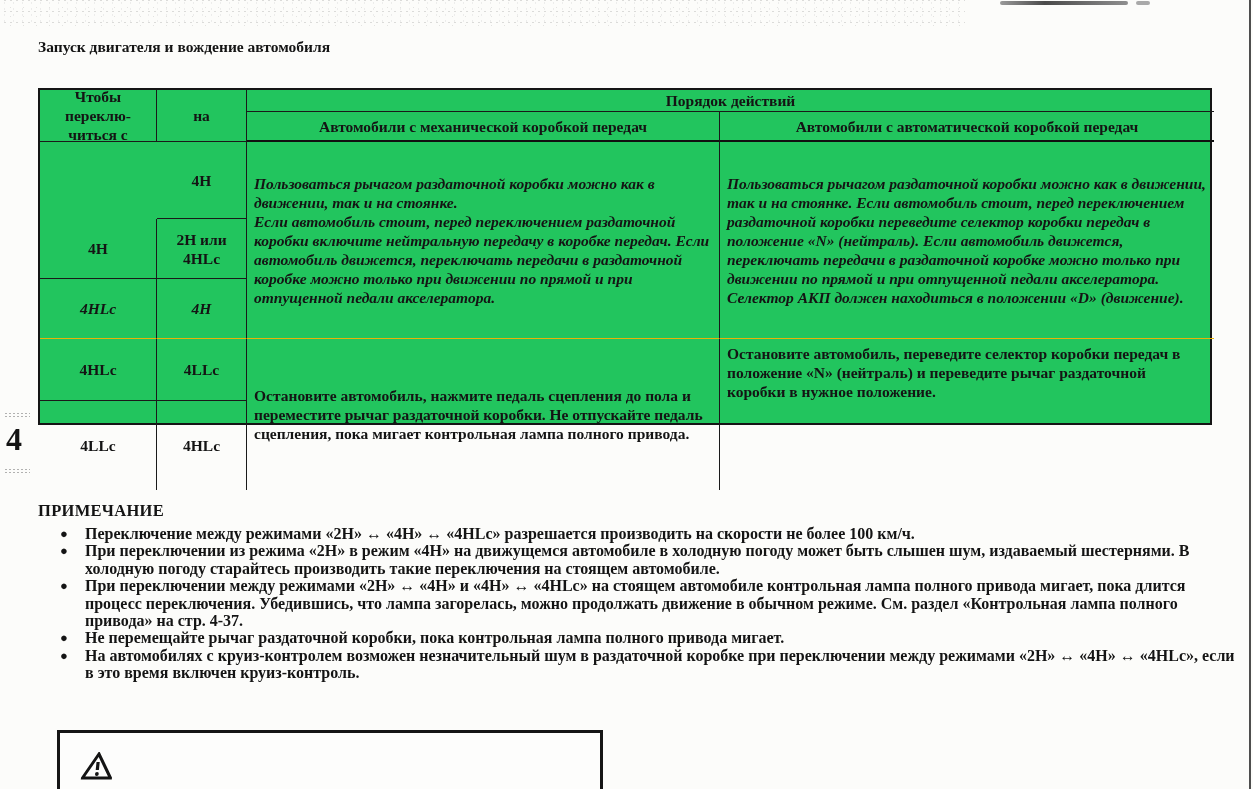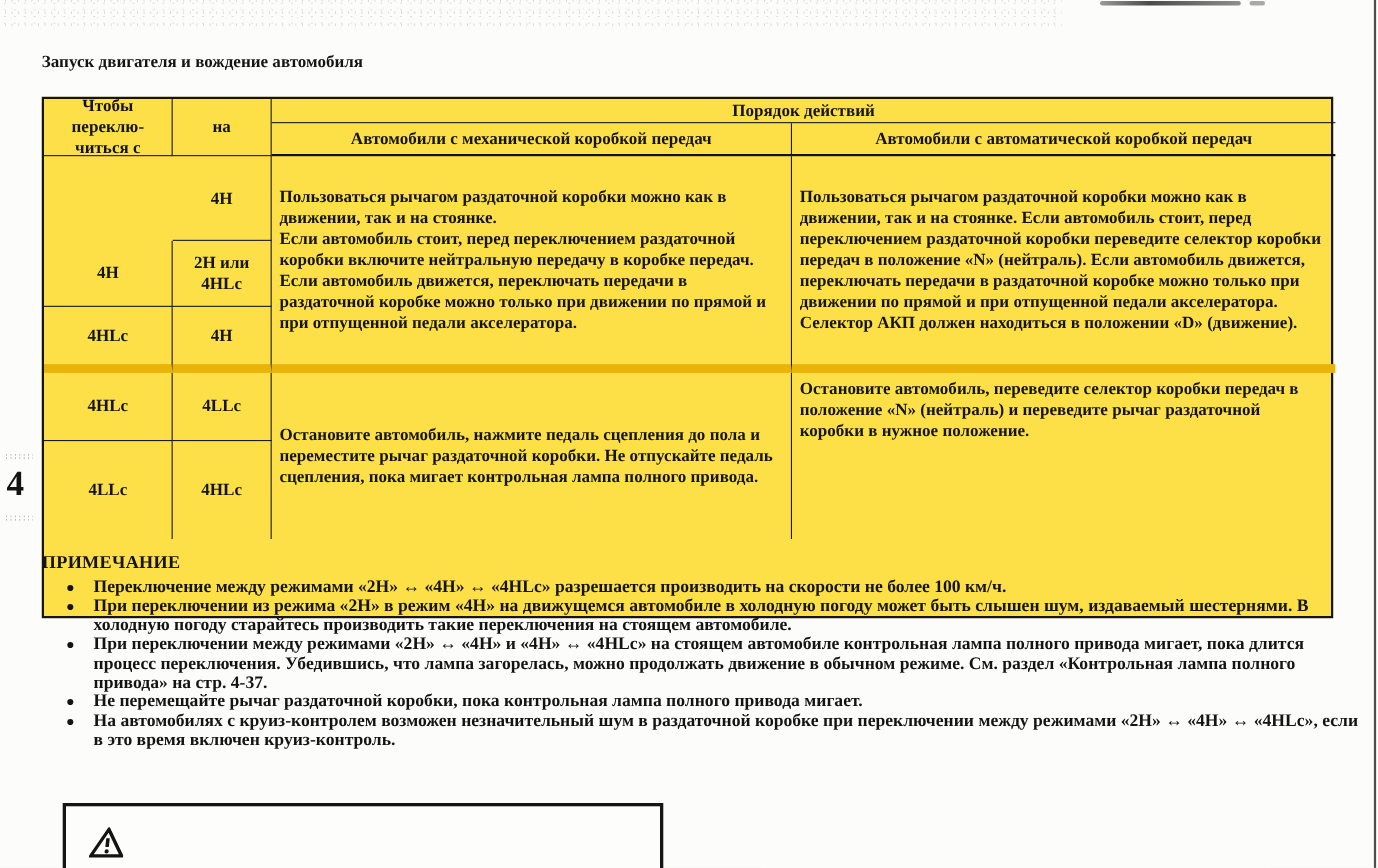--- a/index.html
+++ b/index.html
@@ -23,36 +23,36 @@
   .streak.s1{left:1000px;top:1px;width:128px;background:linear-gradient(90deg,#9a9a9a,#4a4a4a 35%,#8f8f8f);}
   .streak.s2{left:1136px;top:1px;width:14px;background:#a9a9a9;}
   .page-edge{position:absolute;right:2px;top:0;width:2px;height:789px;background:#4e4e4e;}
   .tab-smudge{position:absolute;left:4px;width:26px;height:6px;opacity:.45;
     background-image:radial-gradient(#555 .7px, transparent .8px);background-size:4px 3px;}
   .section-tab{
     position:absolute;left:6px;top:423px;font-size:32px;font-weight:bold;
     line-height:1;letter-spacing:0;
   }
   
-  .page-title{position:absolute;left:38px;top:48px;font-size:15.5px;font-weight:bold;}
+  .page-title{position:absolute;left:38px;top:38px;font-size:15.5px;font-weight:bold;}
   
   .tbl{
-    position:absolute;left:38px;top:88px;width:1174px;height:474px;
+    position:absolute;left:38px;top:88px;width:1174px;height:337px;
     display:grid;box-sizing:border-box;
     grid-template-columns:117px 90px 473px 494px;
     grid-template-rows:22px 30px 77px 60px 60px 62px 89px;
-    border:2px solid #151515;background:#fde047;
+    border:2px solid #151515;background:#22c55e;
     font-size:15.5px;font-weight:bold;line-height:19px;
   }
   .tbl > div{box-sizing:border-box;}
   .c{border-right:1.5px solid #1a1a1a;border-bottom:1.5px solid #1a1a1a;}
   .no-r{border-right:none;}
   .no-b{border-bottom:none;}
   .hb{border-bottom:2px solid #111;}   
-  .gb{border-bottom:8px solid #eab308;}   
+  .gb{border-bottom:1px solid #eab308;font-style:italic;}   
   .cc{display:flex;align-items:center;justify-content:center;text-align:center;}
   .tc{display:flex;flex-direction:column;justify-content:center;padding:2px 7px;}
   .h-from{grid-column:1;grid-row:1/3;}
   .h-to{grid-column:2;grid-row:1/3;}
   .h-proc{grid-column:3/5;grid-row:1;border-right:none;}
   .h-man{grid-column:3;grid-row:2;}
   .f1{grid-column:1;grid-row:3}.t1{grid-column:2;grid-row:3}
   .f2{grid-column:1;grid-row:4}.t2{grid-column:2;grid-row:4}
   .f3{grid-column:1;grid-row:5}.t3{grid-column:2;grid-row:5}
   .f4{grid-column:1;grid-row:6}.t4{grid-column:2;grid-row:6}

